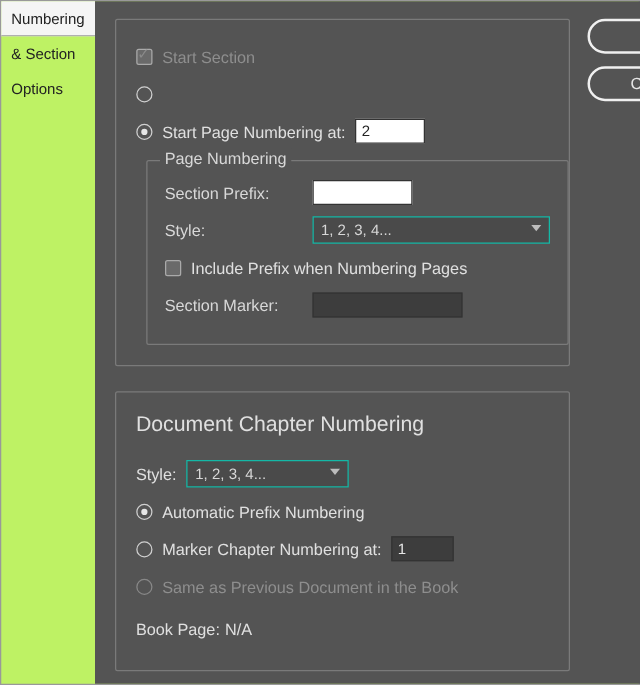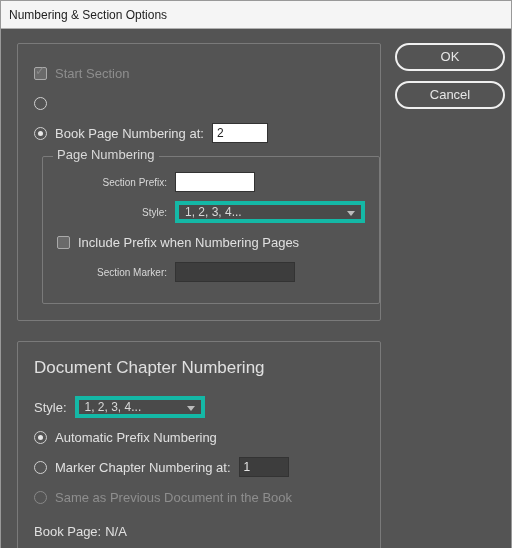--- a/index.html
+++ b/index.html
@@ -1,20 +1,20 @@
 <!DOCTYPE html>
 <html><head>
 <meta charset="utf-8">
 <style>
   * { box-sizing: border-box; font-family: "Segoe UI", Arial, sans-serif; }
   body { margin: 0; background: #fff; }
   .dialog {
     width: 512px; height: 548px;
     background: #bef264; border: 1px solid #999;
-    display: flex; flex-direction: column;
+    display: flex; flex-direction: row;
   }
   .titlebar {
     height: 28px; line-height: 28px;
     padding: 0 8px; font-size: 12px; color: #222;
     border-bottom: 1px solid #b0b0b0;
     background: #f5f5f5;
   }
   .body {
     flex: 1; background: #545454; display: flex; padding: 14px 16px 18px 16px;
   }
@@ -65,23 +65,23 @@
     border: 1px solid #7a7a7a; border-radius: 2px;
     padding: 8px 14px 14px 14px; position: relative; margin-top: 10px;
     margin-left: 8px;
   }
   .subgroup .legend {
     position: absolute; top: -10px; left: 10px;
     background: #545454; padding: 0 4px;
     font-size: 13px; color: #d8d8d8;
   }
   .align-r { justify-content: flex-start; }
-  .right-label { width: 110px; text-align: right; margin-right: 8px; font-size: 10px; color: #d8d8d8; }
+  .right-label { width: 110px; text-align: left; margin-right: 8px; font-size: 13px; color: #d8d8d8; }
   .select {
-    background: #4a4a4a; border: 4px solid #14b8a6;
+    background: #4a4a4a; border: 1px solid #14b8a6;
     height: 22px; color: #d8d8d8; font-size: 12px;
     padding: 0 22px 0 6px; position: relative;
     display: inline-flex; align-items: center;
   }
   .select .chev {
     position: absolute; right: 6px; top: 6px;
     border-left: 4px solid transparent; border-right: 4px solid transparent;
     border-top: 5px solid #bcbcbc;
   }
   .section-title {
@@ -101,21 +101,21 @@
       <div class="group">
         <div class="row">
           <div class="cb dim checked"></div>
           <span class="lbl dim">Start Section</span>
         </div>
         <div class="row">
           <div class="radio"></div>
         </div>
         <div class="row">
           <div class="radio checked"></div>
-          <span class="lbl">Book Page Numbering at:</span>
+          <span class="lbl">Start Page Numbering at:</span>
           <input class="field light" style="width: 56px; margin-left: 8px;" value="2">
         </div>
 
         <div class="subgroup">
           <div class="legend">Page Numbering</div>
           <div class="row align-r">
             <div class="right-label">Section Prefix:</div>
             <input class="field light" style="width: 80px;" value="">
           </div>
           <div class="row align-r">

